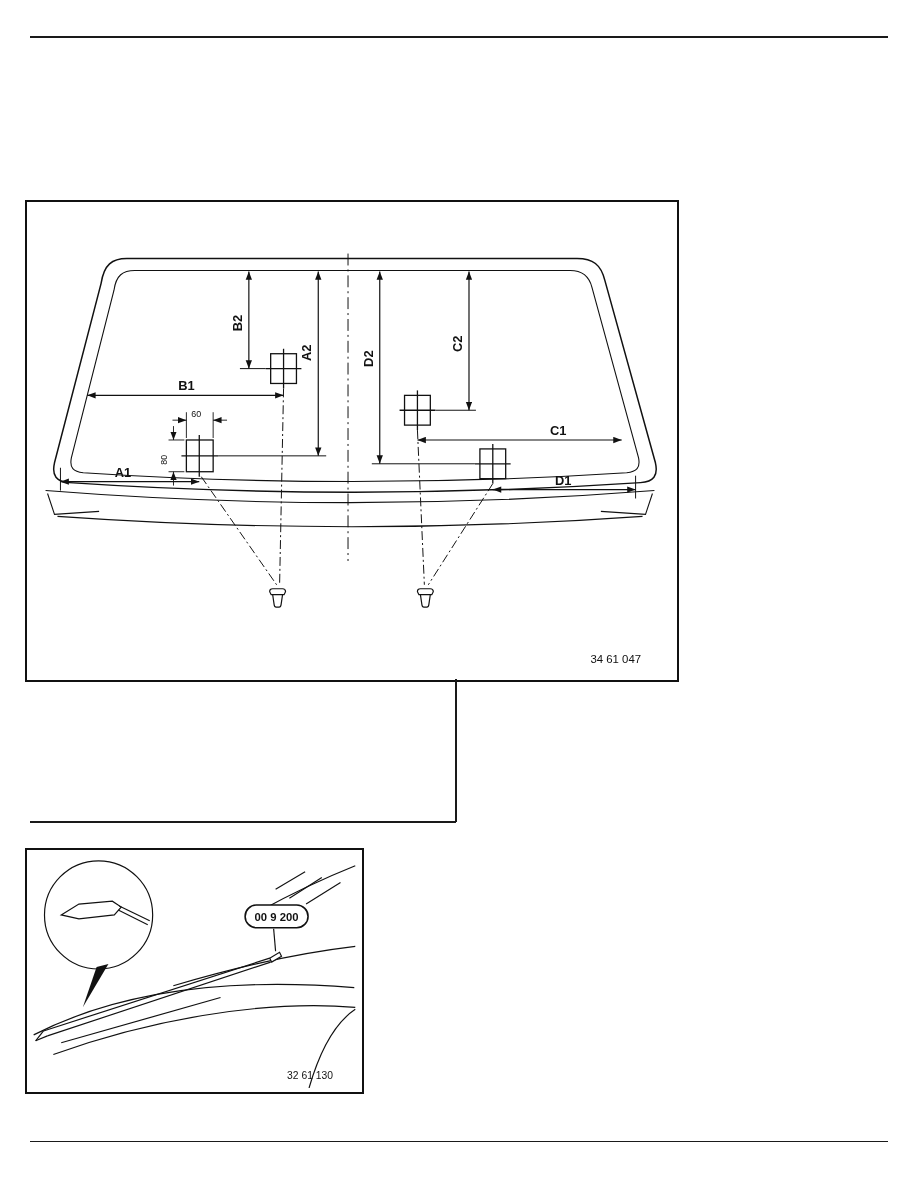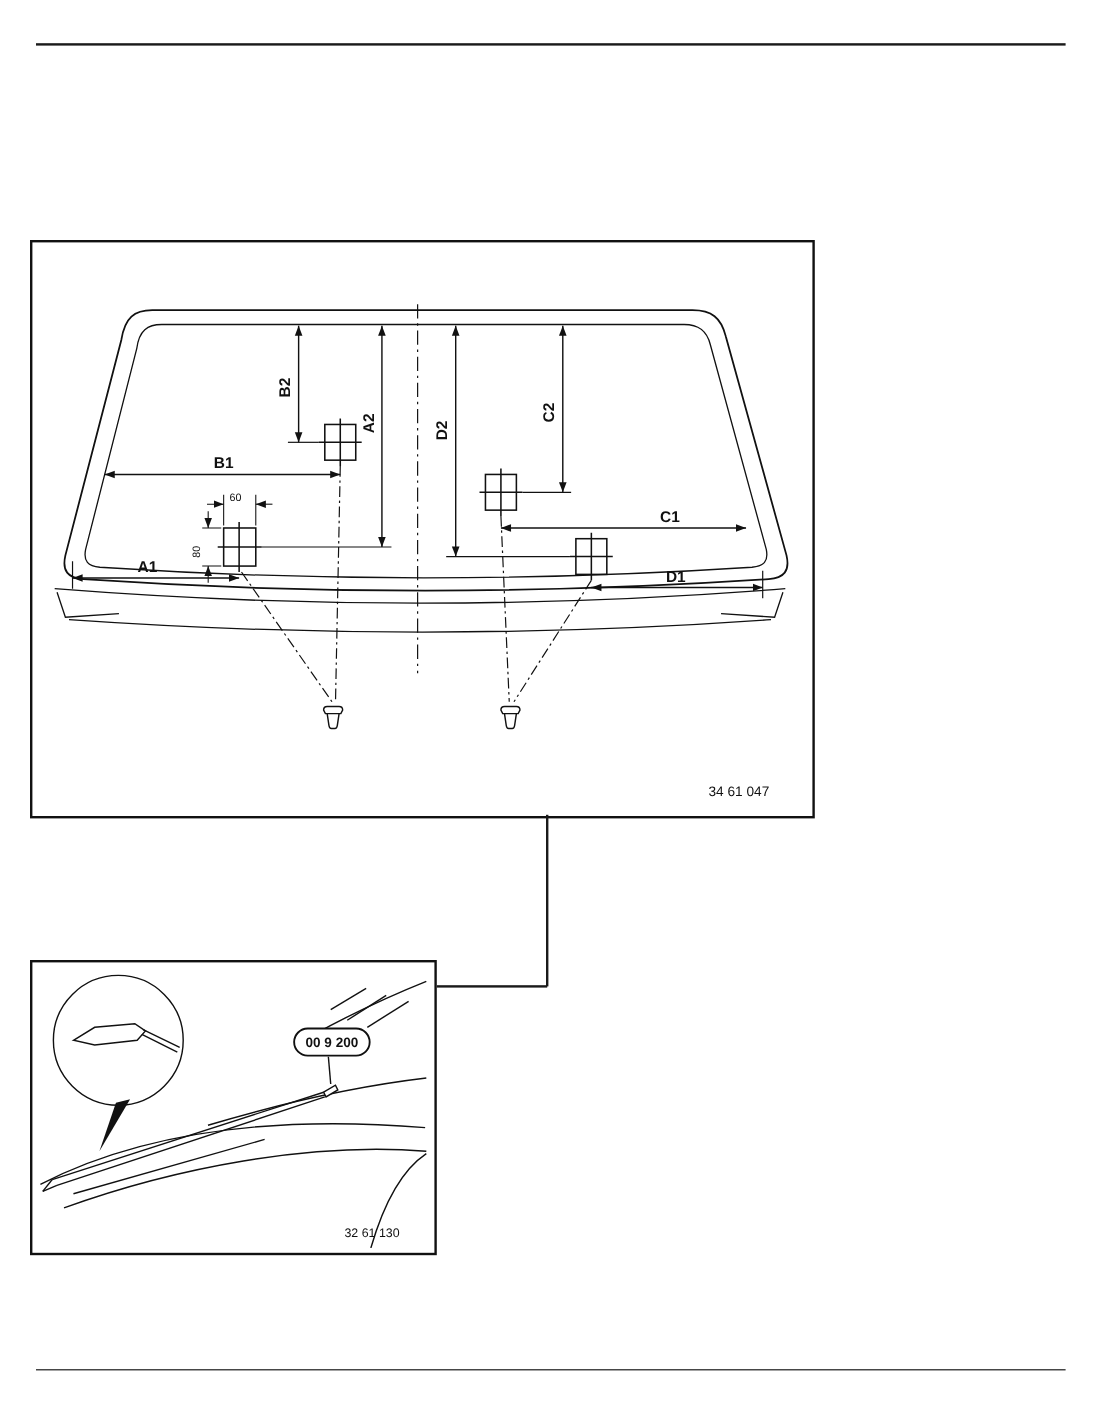--- a/index.html
+++ b/index.html
@@ -5,21 +5,21 @@
   html,body{margin:0;padding:0;background:#fff;}
   .page{position:relative;width:918px;height:1188px;background:#fff;overflow:hidden;
         font-family:"Liberation Sans",sans-serif;color:#111;}
   .rule{position:absolute;background:#1a1a1a;}
   .top-rule{left:30px;top:36px;width:858px;height:2px;}
   .mid-rule{left:30px;top:821px;width:426px;height:2px;}
   .bottom-rule{left:30px;top:1141px;width:858px;height:1px;}
   .divider-v{position:absolute;left:455px;top:679px;width:2px;height:143px;background:#1a1a1a;}
   .figure{position:absolute;border:2px solid #111;background:#fff;}
   .fig1{left:25px;top:200px;width:650px;height:478px;}
-  .fig2{left:25px;top:800px;width:335px;height:242px;}
+  .fig2{left:25px;top:848px;width:335px;height:242px;}
   svg{display:block;}
   text{font-family:"Liberation Sans",sans-serif;}
 </style>
 </head>
 <body>
 
 <div class="page">
 
   <div class="rule top-rule"></div>
 

